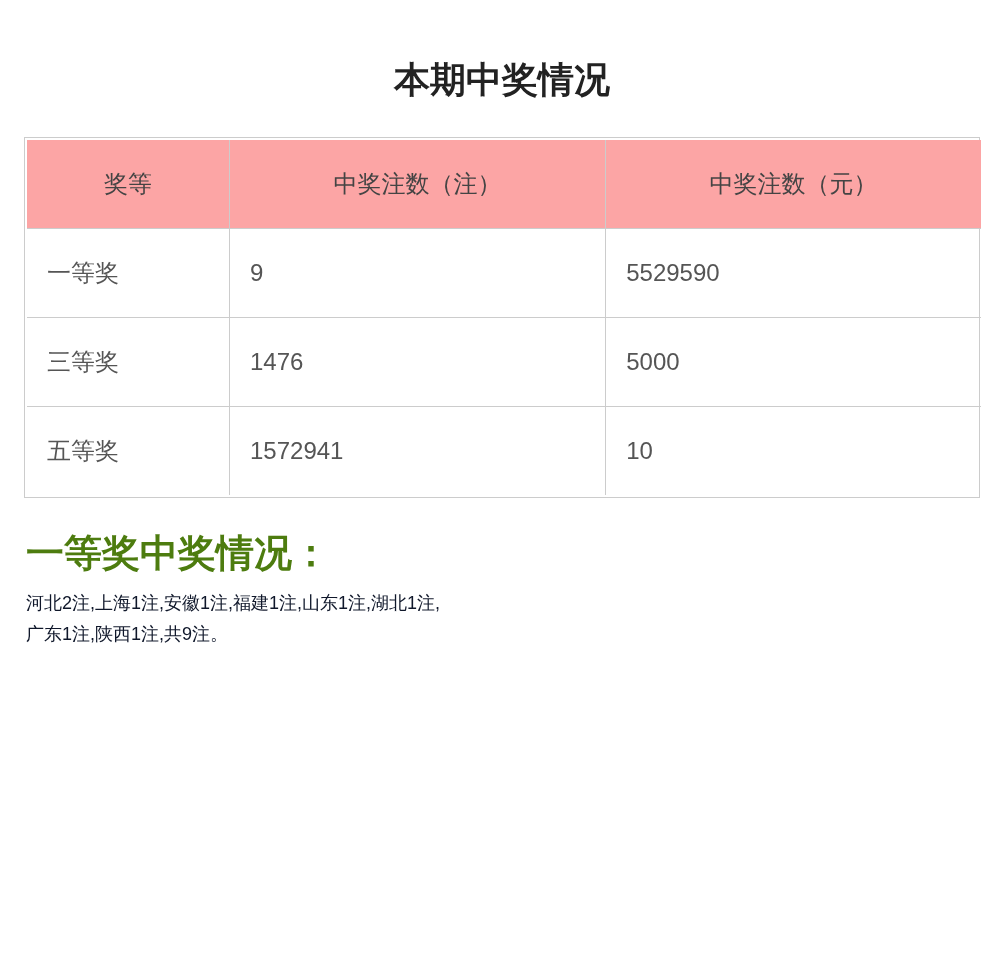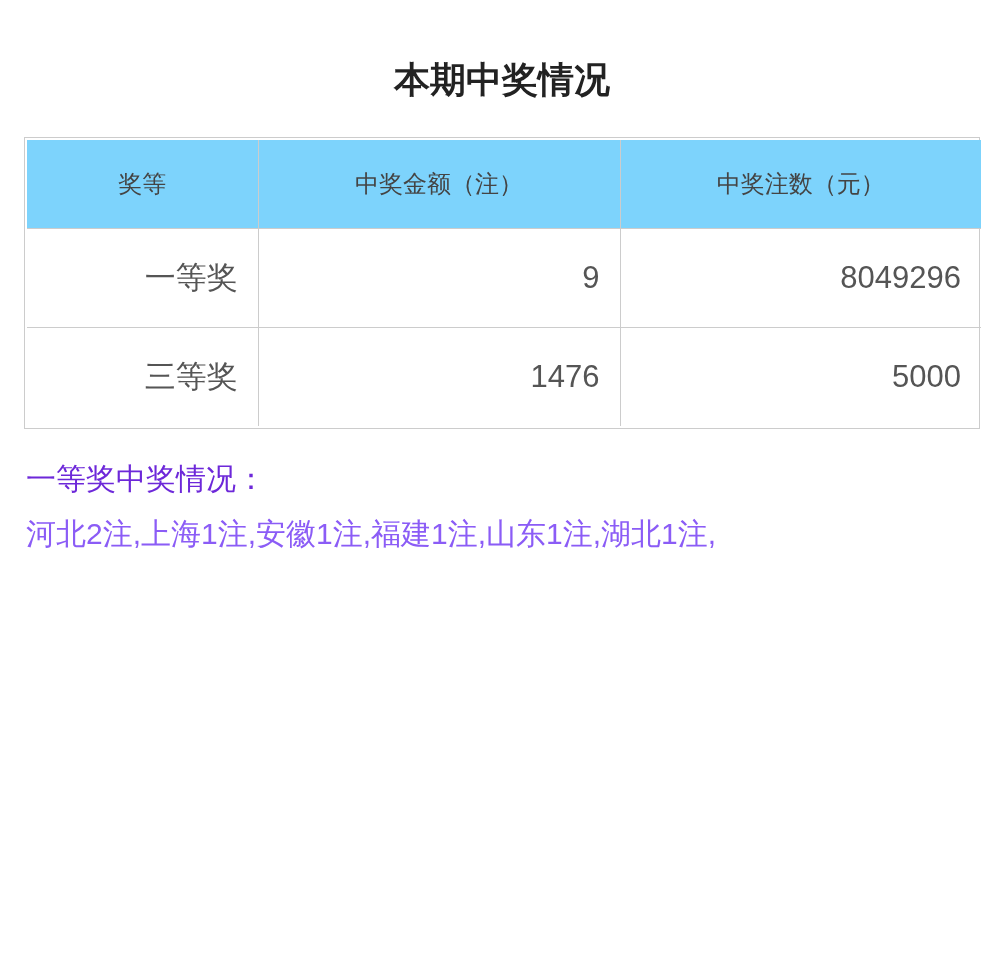--- a/index.html
+++ b/index.html
@@ -29,21 +29,21 @@
       margin: 0 20px;
       border: 1px solid #cccccc;
     }
 
     table {
       width: 100%;
       border-collapse: collapse;
     }
 
     thead tr {
-      background-color: #7dd3fc;
+      background-color: #fca5a5;
     }
 
     thead th {
       padding: 28px 20px;
       font-size: 24px;
       font-weight: normal;
       color: #444444;
       text-align: center;
       border-bottom: 1px solid #cccccc;
     }
@@ -55,71 +55,77 @@
     tbody tr {
       border-bottom: 1px solid #cccccc;
     }
 
     tbody tr:last-child {
       border-bottom: none;
     }
 
     tbody td {
       padding: 28px 20px;
-      font-size: 31px;
+      font-size: 24px;
       color: #555555;
-      text-align: right;
+      text-align: left;
     }
 
     tbody td:not(:last-child) {
       border-right: 1px solid #cccccc;
     }
 
     .prize-section {
       margin: 30px 20px 10px 20px;
     }
 
     .prize-title {
-      font-size: 30px;
-      font-weight: normal;
-      color: #6d28d9;
+      font-size: 38px;
+      font-weight: bold;
+      color: #4d7c0f;
       margin-bottom: 10px;
     }
 
     .prize-detail {
-      font-size: 30px;
-      color: #8b5cf6;
+      font-size: 18px;
+      color: #0f172a;
       line-height: 1.6;
     }
   </style>
 </head>
 <body>
 
 <h1 class="page-title">本期中奖情况</h1>
 
 <div class="table-container">
   <table>
     <thead>
       <tr>
         <th>奖等</th>
-        <th>中奖金额（注）</th>
+        <th>中奖注数（注）</th>
         <th>中奖注数（元）</th>
       </tr>
     </thead>
     <tbody id="table-body">
     <tr>
           <td>一等奖</td>
           <td>9</td>
-          <td>8049296</td>
+          <td>5529590</td>
         </tr>
         <tr>
           <td>三等奖</td>
           <td>1476</td>
           <td>5000</td>
+        </tr>
+        <tr>
+          <td>五等奖</td>
+          <td>1572941</td>
+          <td>10</td>
         </tr>
       </tbody>
   </table>
 </div>
 
 <div class="prize-section">
   <div class="prize-title">一等奖中奖情况：</div>
   <div class="prize-detail">河北2注,上海1注,安徽1注,福建1注,山东1注,湖北1注,</div>
+  <div class="prize-detail">广东1注,陕西1注,共9注。</div>
 </div>
 
 </body></html>

